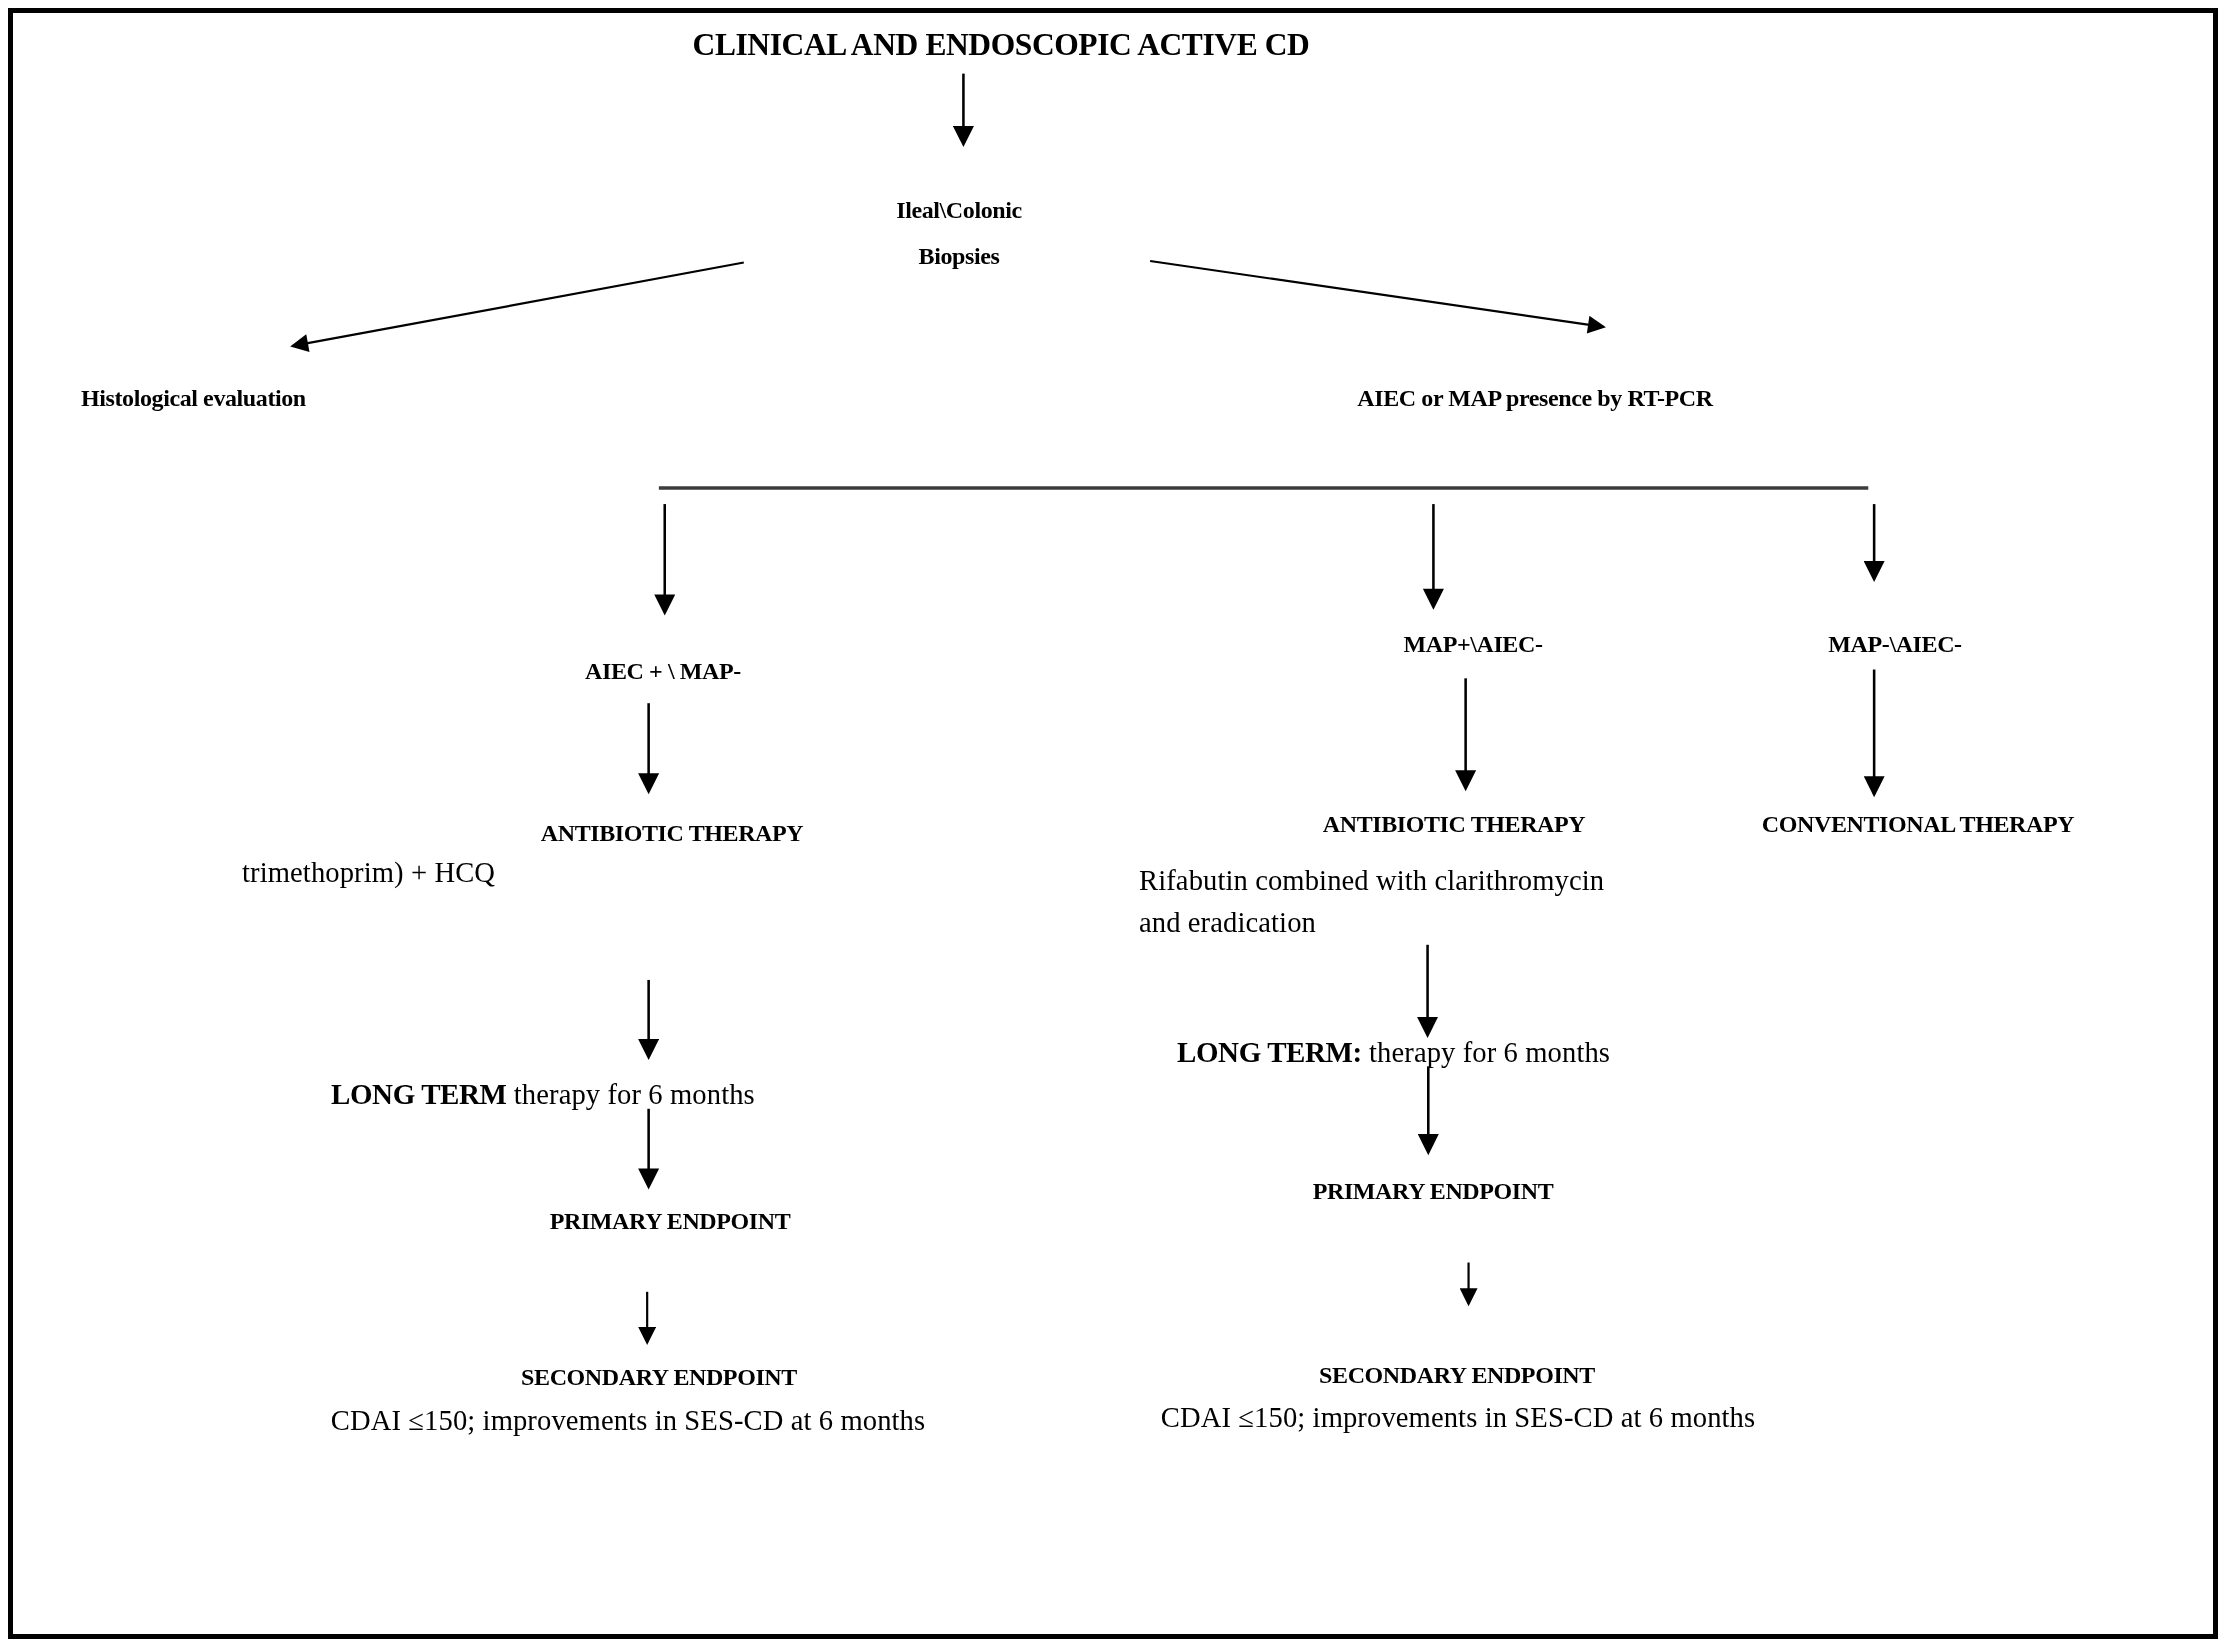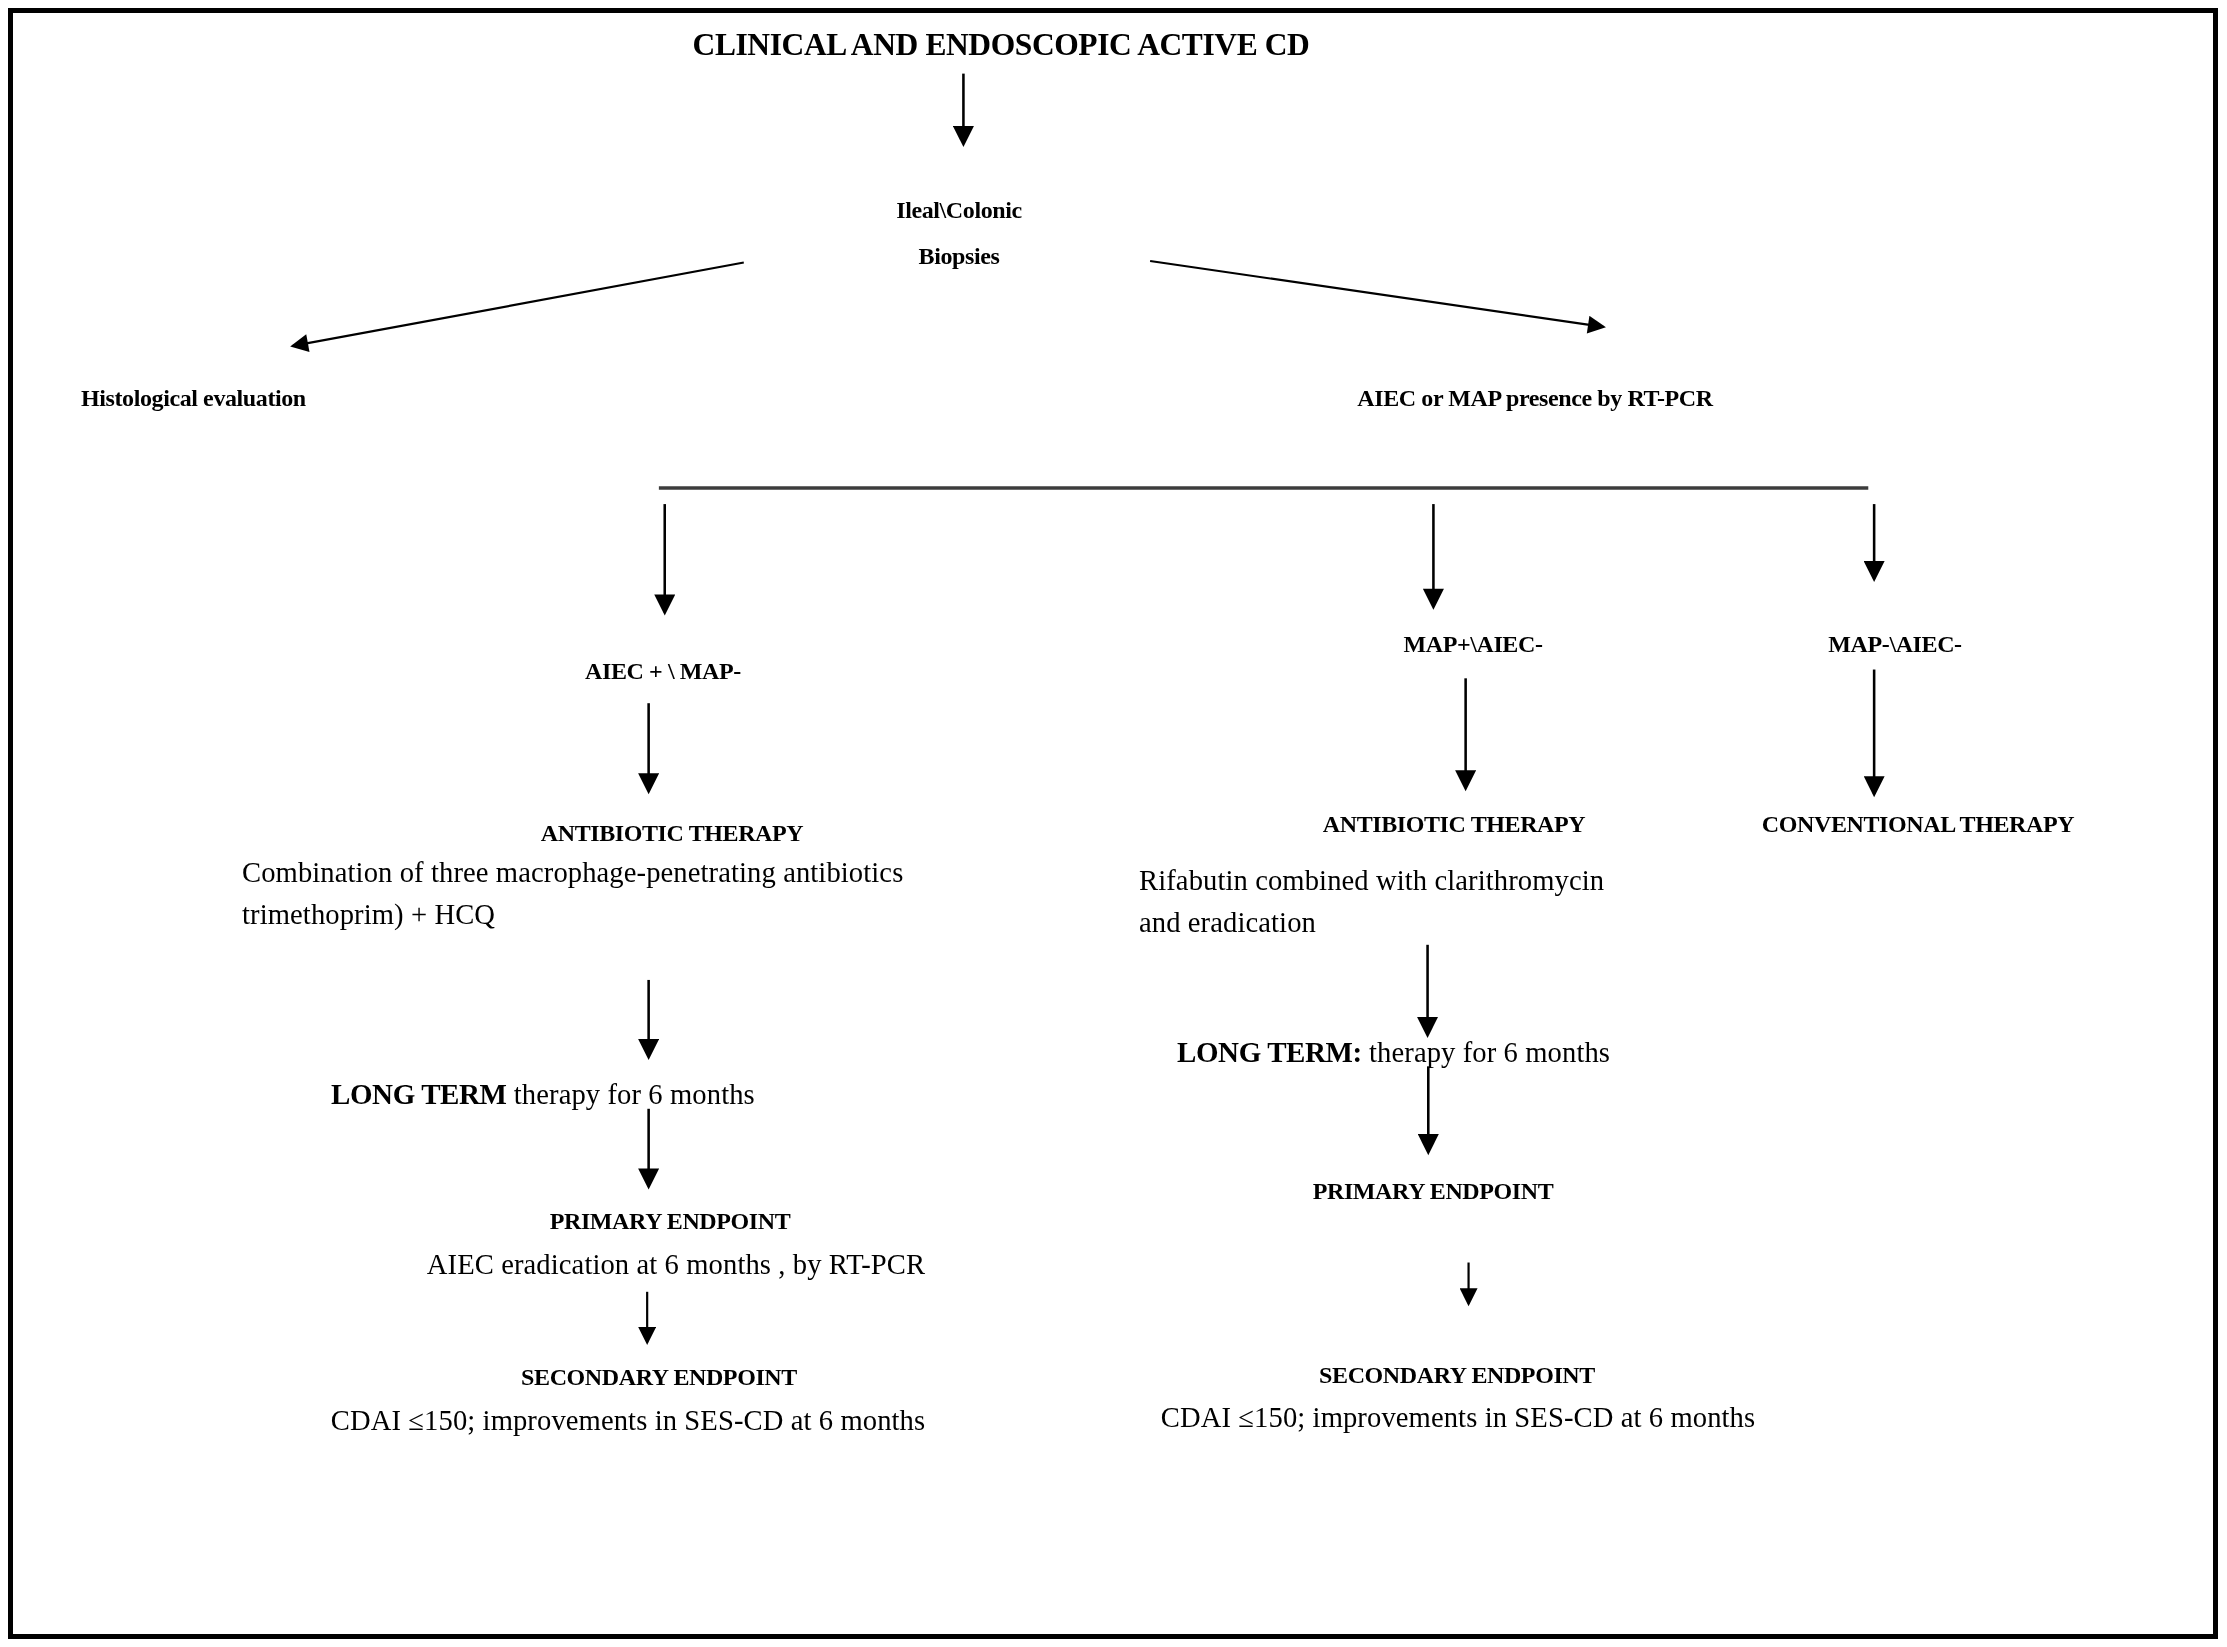--- a/index.html
+++ b/index.html
@@ -72,37 +72,35 @@
 
   <div class="node c b" style="left:663px;top:671px">AIEC + \ MAP-</div>
   <div class="node c b" style="left:1473px;top:644px">MAP+\AIEC-</div>
   <div class="node c b" style="left:1895px;top:644px">MAP-\AIEC-</div>
 
   <div class="node c b" style="left:672px;top:833px">ANTIBIOTIC THERAPY</div>
   <div class="node c b" style="left:1454px;top:824px">ANTIBIOTIC THERAPY</div>
   <div class="node c b" style="left:1918px;top:824px">CONVENTIONAL THERAPY</div>
 
   <div class="block" style="left:242px;top:852px">
-    <div>Combination of three macrophage-penetrating antibiotics</div>
     <div>trimethoprim)  + HCQ</div>
   </div>
   <div class="block" style="left:1139px;top:860px">
     <div>Rifabutin combined with clarithromycin</div>
     <div>and eradication</div>
   </div>
 
   <div class="node l r mix" style="left:331px;top:1094px">
     <b>LONG TERM</b><span> therapy for 6 months</span>
   </div>
   <div class="node l r mix" style="left:1177px;top:1052px">
     <b>LONG TERM:</b><span> therapy for 6 months</span>
   </div>
 
   <div class="node c b" style="left:670px;top:1221px">PRIMARY ENDPOINT</div>
-  <div class="node c r" style="left:676px;top:1265px">AIEC eradication at 6 months , by RT-PCR</div>
   <div class="node c b" style="left:1433px;top:1191px">PRIMARY ENDPOINT</div>
 
   <div class="node c b" style="left:659px;top:1377px">SECONDARY ENDPOINT</div>
   <div class="node c r" style="left:628px;top:1421px">CDAI ≤150; improvements in SES-CD at 6 months</div>
   <div class="node c b" style="left:1457px;top:1375px">SECONDARY ENDPOINT</div>
   <div class="node c r" style="left:1458px;top:1418px">CDAI ≤150; improvements in SES-CD at 6 months</div>
 
   <div id="frame"></div>
 </div>
 

